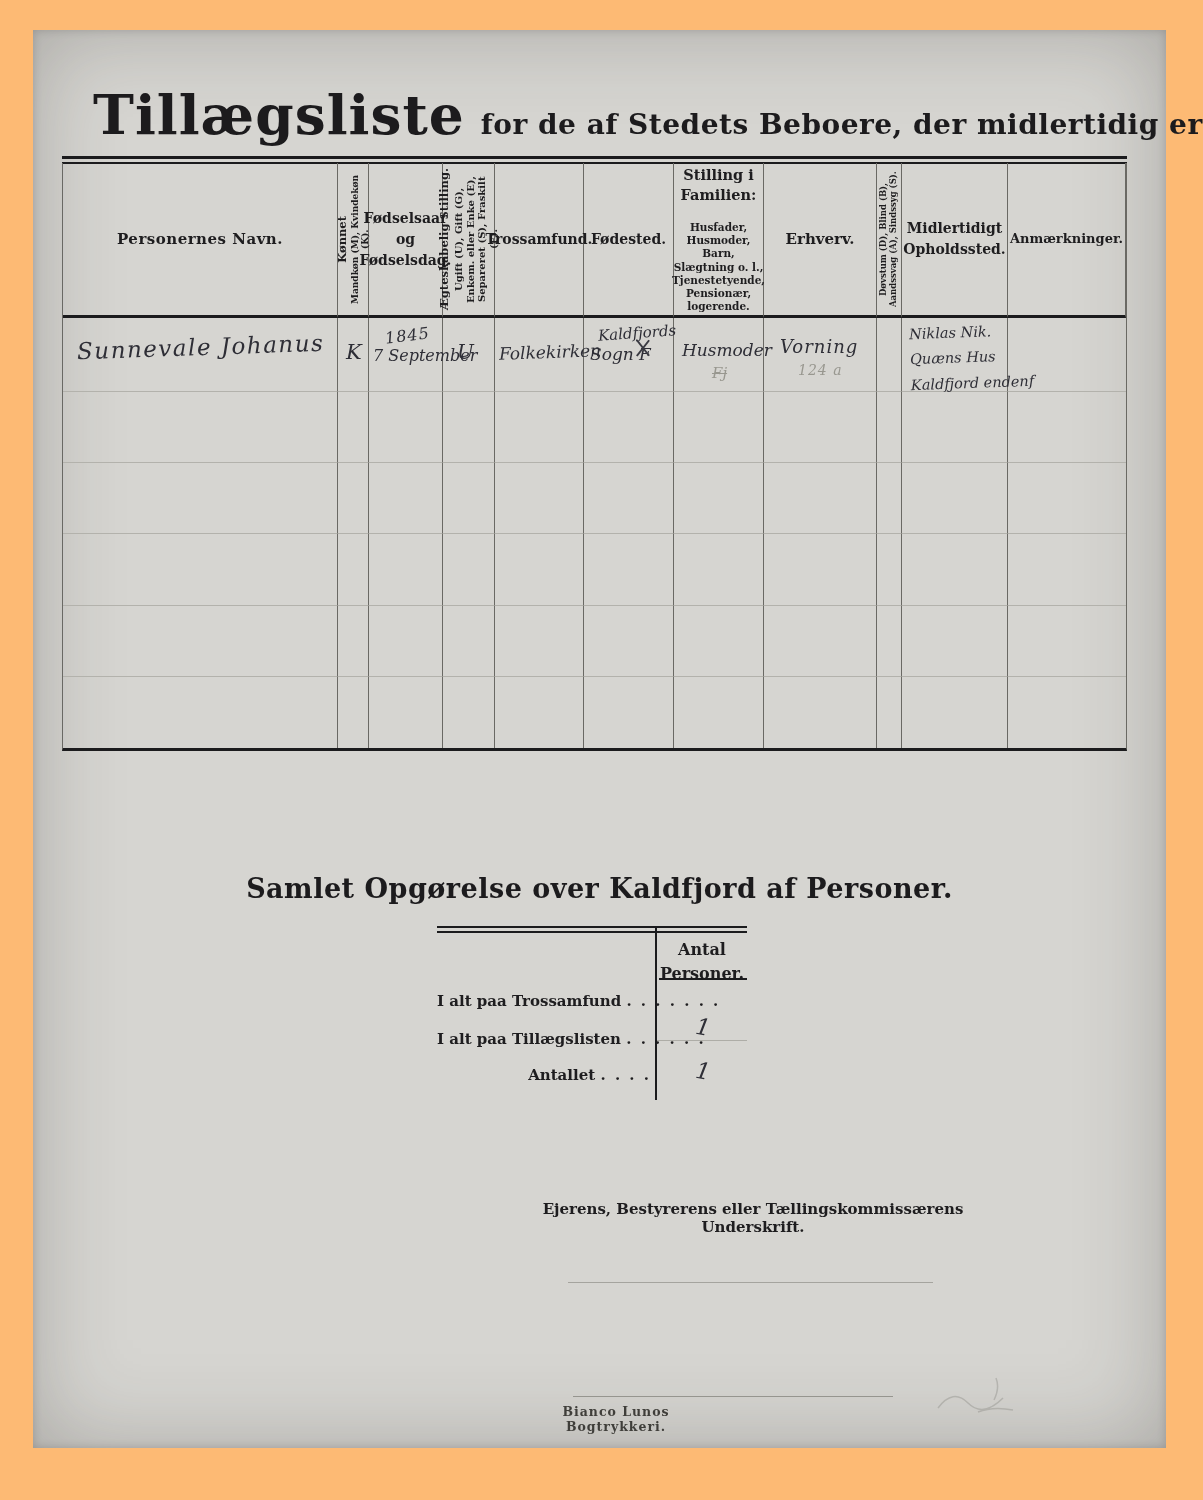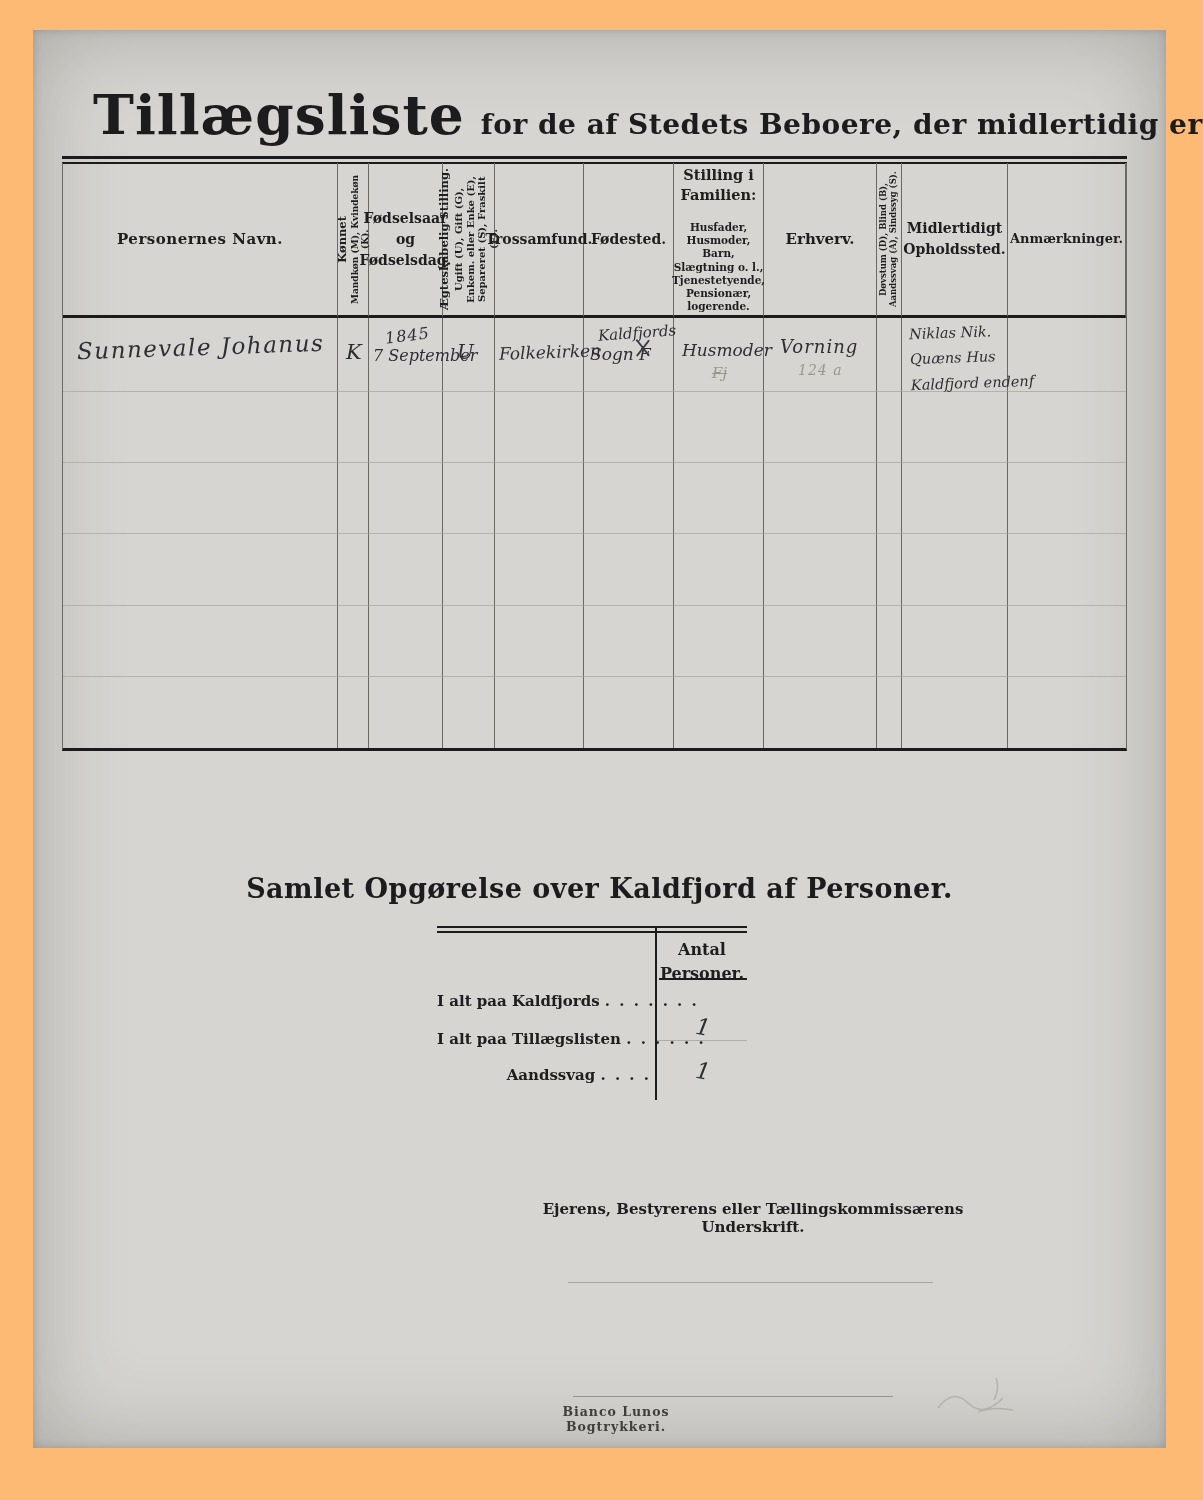--- a/index.html
+++ b/index.html
@@ -226,31 +226,31 @@
     <div class="summary">
       <div class="sum-top-rule"></div>
       <div class="sum-vline"></div>
       <div class="sum-colhead">
         <span style="display:block;">Antal</span>
         <span style="display:block;">Personer.</span>
       </div>
       <div class="sum-colhead-rule"></div>
 
       <div class="sum-row sum-r0">
-        <span>I alt paa Kaldfjords</span>
+        <span>I alt paa Trossamfund</span>
         <span class="sum-dots">. . . . . . .</span>
       </div>
       <div class="sum-row sum-r1">
         <span>I alt paa Tillægslisten</span>
         <span class="sum-dots">. . . . . .</span>
       </div>
       <span class="hand sum-val sum-v1">1</span>
       <div class="sum-faint-rule"></div>
       <div class="sum-row sum-r2">
-        <span>Aandssvag</span>
+        <span>Antallet</span>
         <span class="sum-dots">. . . .</span>
       </div>
       <span class="hand sum-val sum-v2">1</span>
     </div>
 
     <div class="sig-label">Ejerens, Bestyrerens eller Tællingskommissærens Underskrift.</div>
     <div class="sig-line"></div>
     <svg class="scribble" width="110" height="72" viewBox="0 0 110 72">
       <path d="M20 60 Q 35 40 50 55 T 85 50 M60 64 q 15 -6 35 -2 M78 30 q 4 10 -2 22" stroke="#8a8a84" stroke-width="1.5" fill="none"></path>
     </svg>

